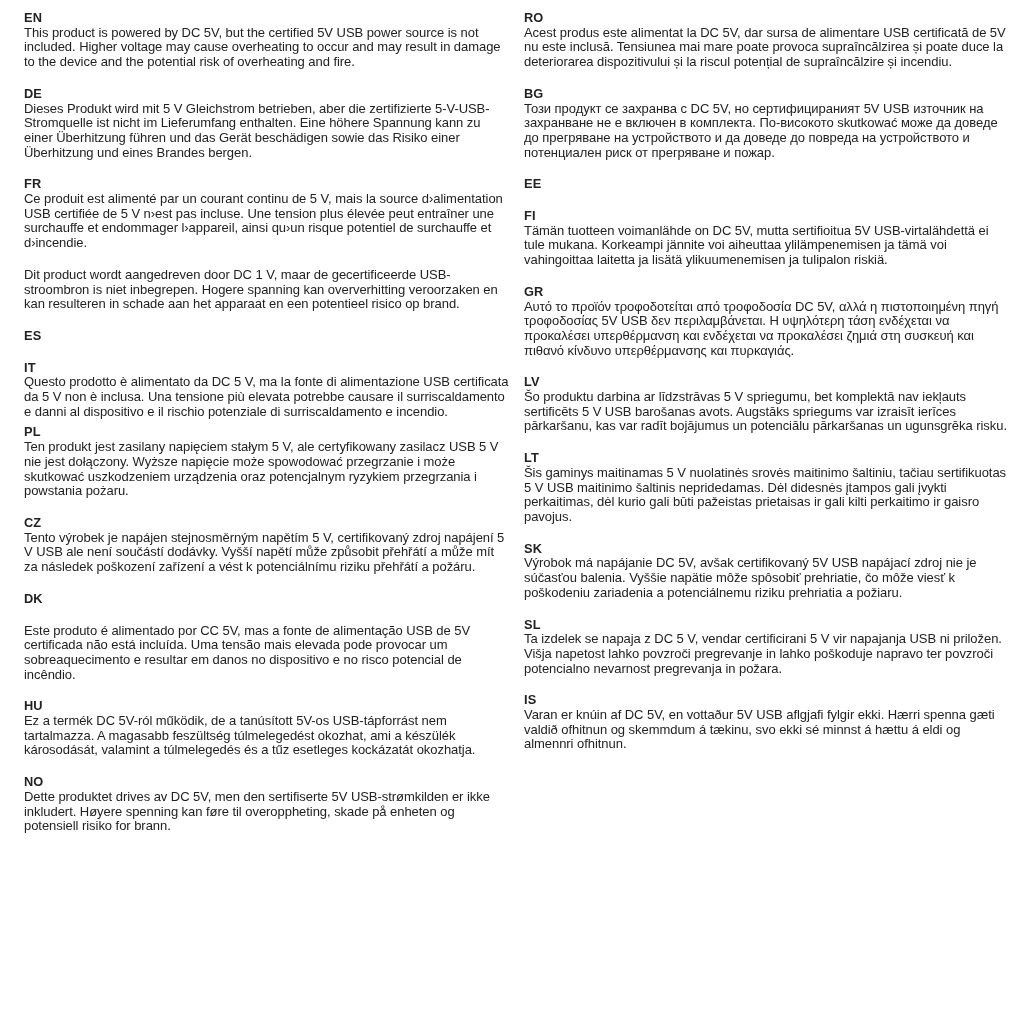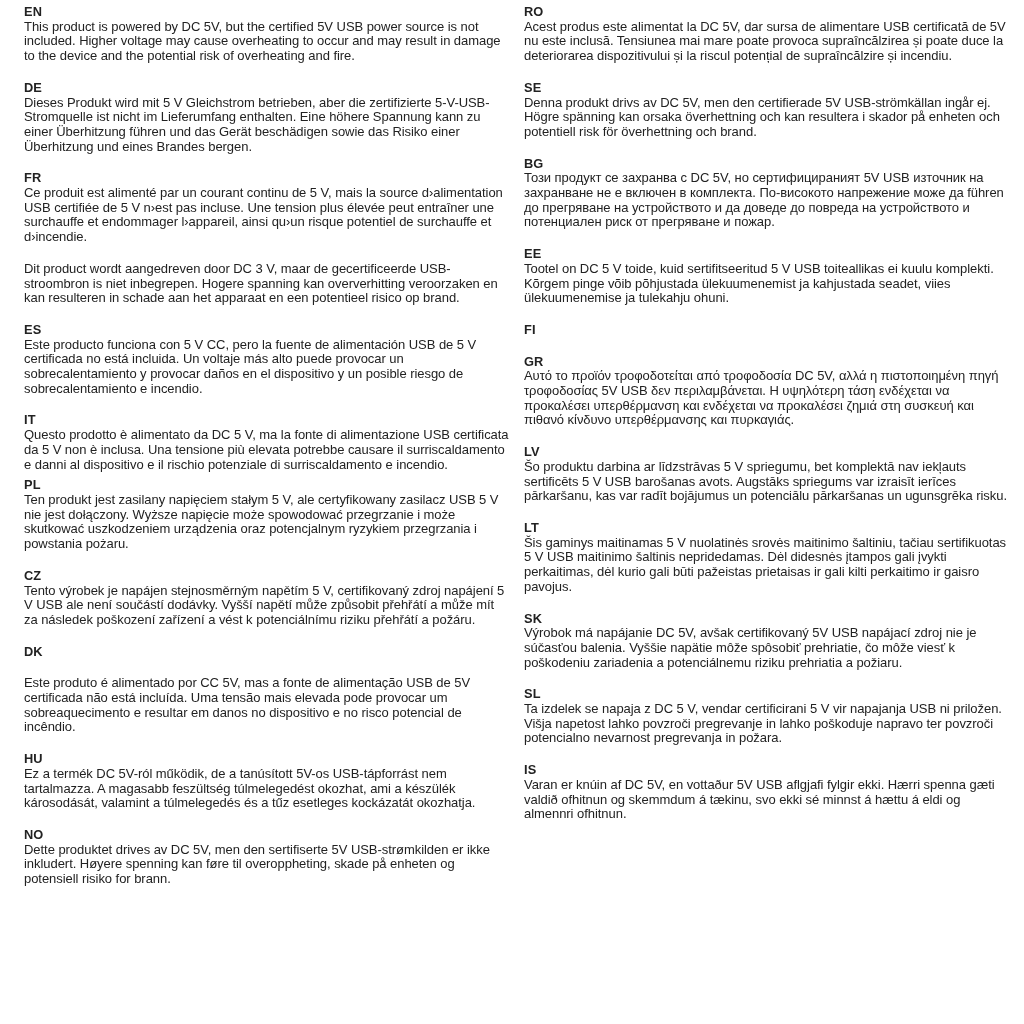--- a/index.html
+++ b/index.html
@@ -10,21 +10,21 @@
   body {
     width: 1024px;
     height: 1024px;
     font-family: "Liberation Sans", "DejaVu Sans", sans-serif;
     color: #222222;
   }
   .page {
     box-sizing: border-box;
     width: 1024px;
     height: 938px;
-    padding: 5px 14px 8px 24px;
+    padding: 11px 14px 8px 24px;
     display: grid;
     grid-template-columns: 1fr 1fr;
     column-gap: 14px;
     overflow: hidden;
   }
   .col {
     min-width: 0;
   }
   .sec {
     margin: 0 0 17px 0;
@@ -57,25 +57,24 @@
     </div>
     <div class="sec">
       <div class="code">DE</div>
       <p class="txt">Dieses Produkt wird mit 5 V Gleichstrom betrieben, aber die zertifizierte 5-V-USB-Stromquelle ist nicht im Lieferumfang enthalten. Eine höhere Spannung kann zu einer Überhitzung führen und das Gerät beschädigen sowie das Risiko einer Überhitzung und eines Brandes bergen.</p>
     </div>
     <div class="sec">
       <div class="code">FR</div>
       <p class="txt">Ce produit est alimenté par un courant continu de 5 V, mais la source d›alimentation USB certifiée de 5 V n›est pas incluse. Une tension plus élevée peut entraîner une surchauffe et endommager l›appareil, ainsi qu›un risque potentiel de surchauffe et d›incendie.</p>
     </div>
     <div class="sec">
-      <p class="txt">Dit product wordt aangedreven door DC 3 V, maar de gecertificeerde USB-stroombron is niet inbegrepen. Hogere spanning kan oververhitting veroorzaken en kan resulteren in schade aan het apparaat en een potentieel risico op brand.</p>
+      <p class="txt">Dit product wordt aangedreven door DC 1 V, maar de gecertificeerde USB-stroombron is niet inbegrepen. Hogere spanning kan oververhitting veroorzaken en kan resulteren in schade aan het apparaat en een potentieel risico op brand.</p>
     </div>
     <div class="sec">
       <div class="code">ES</div>
-      <p class="txt">Este producto funciona con 5 V CC, pero la fuente de alimentación USB de 5 V certificada no está incluida. Un voltaje más alto puede provocar un sobrecalentamiento y provocar daños en el dispositivo y un posible riesgo de sobrecalentamiento e incendio.</p>
     </div>
     <div class="sec tight">
       <div class="code">IT</div>
       <p class="txt">Questo prodotto è alimentato da DC 5 V, ma la fonte di alimentazione USB certificata da 5 V non è inclusa. Una tensione più elevata potrebbe causare il surriscaldamento e danni al dispositivo e il rischio potenziale di surriscaldamento e incendio.</p>
     </div>
     <div class="sec">
       <div class="code">PL</div>
       <p class="txt">Ten produkt jest zasilany napięciem stałym 5 V, ale certyfikowany zasilacz USB 5 V nie jest dołączony. Wyższe napięcie może spowodować przegrzanie i może skutkować uszkodzeniem urządzenia oraz potencjalnym ryzykiem przegrzania i powstania pożaru.</p>
     </div>
     <div class="sec">
@@ -97,33 +96,29 @@
       <p class="txt">Dette produktet drives av DC 5V, men den sertifiserte 5V USB-strømkilden er ikke inkludert. Høyere spenning kan føre til overoppheting, skade på enheten og potensiell risiko for brann.</p>
     </div>
   </div>
 
   <div class="col">
     <div class="sec">
       <div class="code">RO</div>
       <p class="txt">Acest produs este alimentat la DC 5V, dar sursa de alimentare USB certificată de 5V nu este inclusă. Tensiunea mai mare poate provoca supraîncălzirea și poate duce la deteriorarea dispozitivului și la riscul potențial de supraîncălzire și incendiu.</p>
     </div>
     <div class="sec">
-      <div class="code">SE</div>
-      <p class="txt">Denna produkt drivs av DC 5V, men den certifierade 5V USB-strömkällan ingår ej. Högre spänning kan orsaka överhettning och kan resultera i skador på enheten och potentiell risk för överhettning och brand.</p>
-    </div>
-    <div class="sec">
       <div class="code">BG</div>
-      <p class="txt">Този продукт се захранва с DC 5V, но сертифицираният 5V USB източник на захранване не е включен в комплекта. По-високото напрежение може да führen до прегряване на устройството и да доведе до повреда на устройството и потенциален риск от прегряване и пожар.</p>
+      <p class="txt">Този продукт се захранва с DC 5V, но сертифицираният 5V USB източник на захранване не е включен в комплекта. По-високото skutkować може да доведе до прегряване на устройството и да доведе до повреда на устройството и потенциален риск от прегряване и пожар.</p>
     </div>
     <div class="sec">
       <div class="code">EE</div>
-      <p class="txt">Tootel on DC 5 V toide, kuid sertifitseeritud 5 V USB toiteallikas ei kuulu komplekti. Kõrgem pinge võib põhjustada ülekuumenemist ja kahjustada seadet, viies ülekuumenemise ja tulekahju ohuni.</p>
     </div>
     <div class="sec">
       <div class="code">FI</div>
+      <p class="txt">Tämän tuotteen voimanlähde on DC 5V, mutta sertifioitua 5V USB-virtalähdettä ei tule mukana. Korkeampi jännite voi aiheuttaa ylilämpenemisen ja tämä voi vahingoittaa laitetta ja lisätä ylikuumenemisen ja tulipalon riskiä.</p>
     </div>
     <div class="sec">
       <div class="code">GR</div>
       <p class="txt">Αυτό το προϊόν τροφοδοτείται από τροφοδοσία DC 5V, αλλά η πιστοποιημένη πηγή τροφοδοσίας 5V USB δεν περιλαμβάνεται. Η υψηλότερη τάση ενδέχεται να προκαλέσει υπερθέρμανση και ενδέχεται να προκαλέσει ζημιά στη συσκευή και πιθανό κίνδυνο υπερθέρμανσης και πυρκαγιάς.</p>
     </div>
     <div class="sec">
       <div class="code">LV</div>
       <p class="txt">Šo produktu darbina ar līdzstrāvas 5 V spriegumu, bet komplektā nav iekļauts sertificēts 5 V USB barošanas avots. Augstāks spriegums var izraisīt ierīces pārkaršanu, kas var radīt bojājumus un potenciālu pārkaršanas un ugunsgrēka risku.</p>
     </div>
     <div class="sec">

